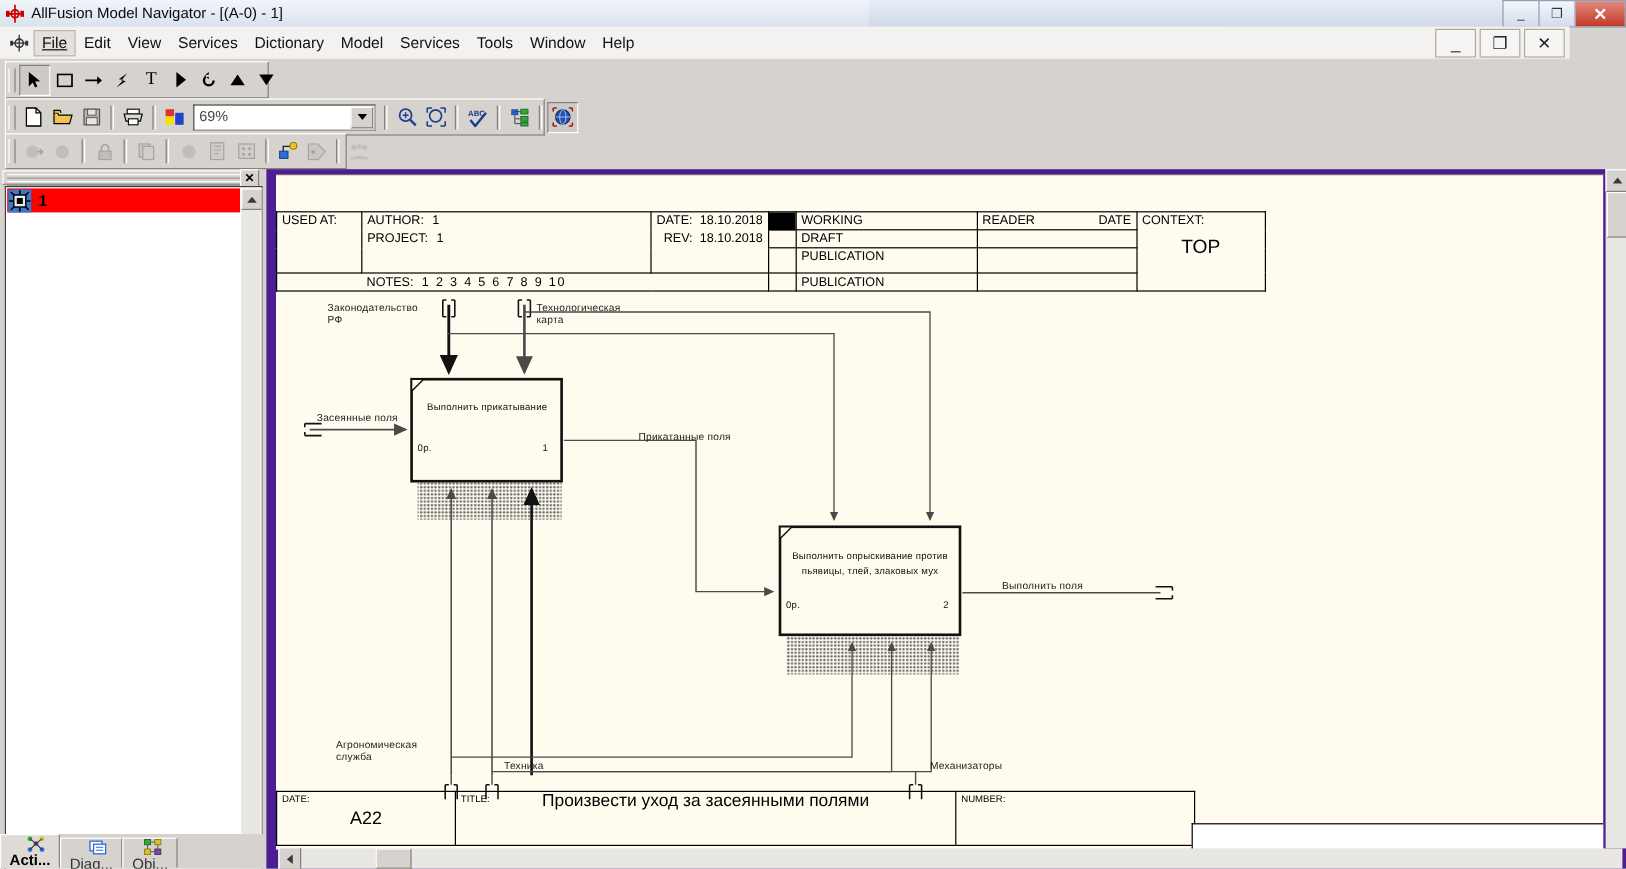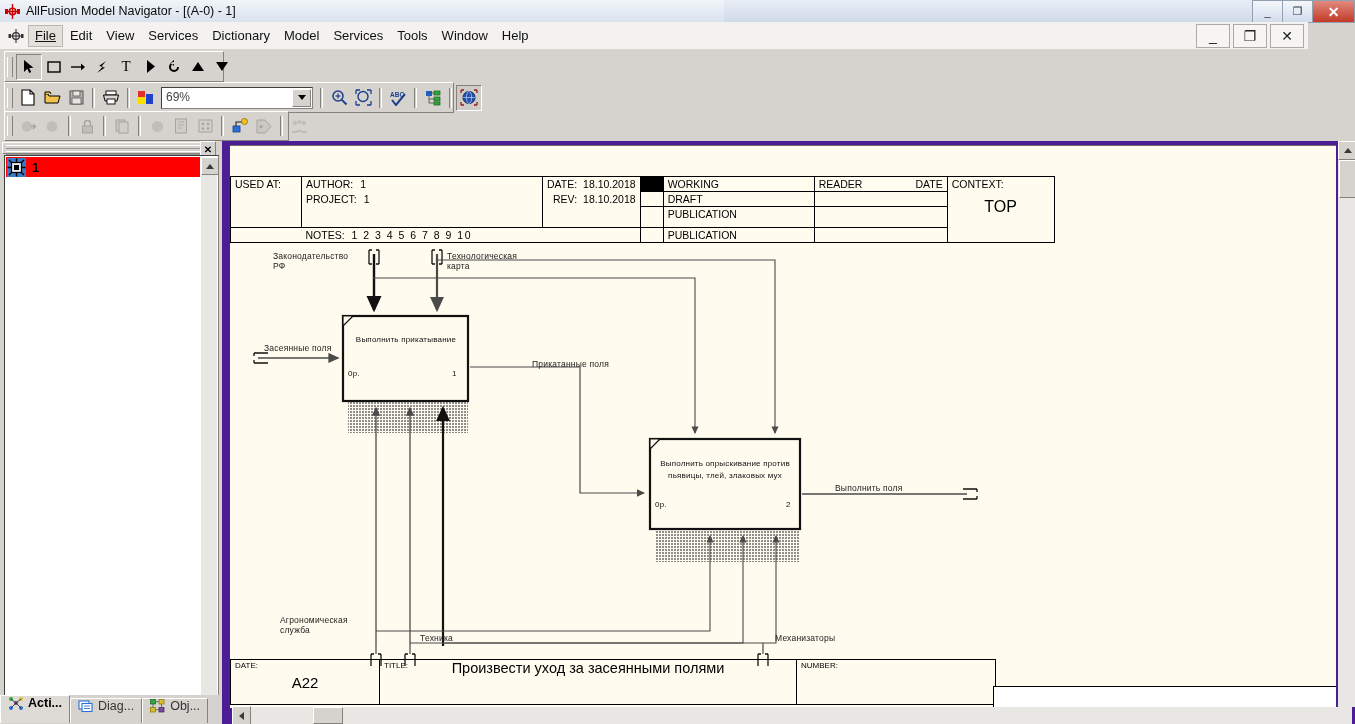--- a/index.html
+++ b/index.html
@@ -85,23 +85,23 @@
   .treelabel{margin-left:6px;font-size:13px;font-weight:bold;color:#000;}
   .tree-vsb{position:absolute;right:1px;top:1px;width:16px;bottom:1px;background:#e9e7e3;}
   .sb-btn{width:16px;height:16px;background:#d6d3ce;
     border-top:1px solid #fff;border-left:1px solid #fff;border-right:1px solid #85827d;border-bottom:1px solid #85827d;
     display:flex;align-items:center;justify-content:center;}
   .tri-up{width:0;height:0;border-left:4px solid transparent;border-right:4px solid transparent;border-bottom:5px solid #3a3a3a;}
   .tri-lf{width:0;height:0;border-top:4px solid transparent;border-bottom:4px solid transparent;border-right:5px solid #3a3a3a;}
 
   
   .tabs{position:absolute;left:0;top:695px;width:222px;height:29px;background:#d6d3ce;display:flex;align-items:flex-start;}
-  .tab{height:24px;display:flex;align-items:flex-start;padding:0 7px;margin-top:3px;
+  .tab{height:24px;display:flex;align-items:flex-end;padding:0 7px;margin-top:3px;
     background:#d6d3ce;border-top:1px solid #fff;border-left:1px solid #fff;border-right:1px solid #85827d;
-    font-size:12.5px;color:#333;}
+    font-size:12.5px;color:#333;flex-direction:column;}
   .tab.active{margin-top:0;height:27px;font-weight:bold;color:#000;background:#dedbd6;border-bottom:none;}
   .tabic{width:16px;height:14px;margin-right:4px;position:relative;flex:0 0 auto;}
 
   
   .docarea{position:absolute;left:222px;top:141px;width:1133px;height:583px;background:#4c1d95;}
   .doc-vsb{position:absolute;right:0;top:0;width:17px;height:566px;background:#e9e7e3;}
   .doc-hsb{position:absolute;left:10px;bottom:0;width:1120px;height:17px;background:#e9e7e3;
     display:flex;align-items:center;}
   .canvas{position:absolute;left:8px;top:4px;width:1106px;height:562px;background:#fffbee;
     border-top:1px solid #6f6c67;overflow:hidden;}

